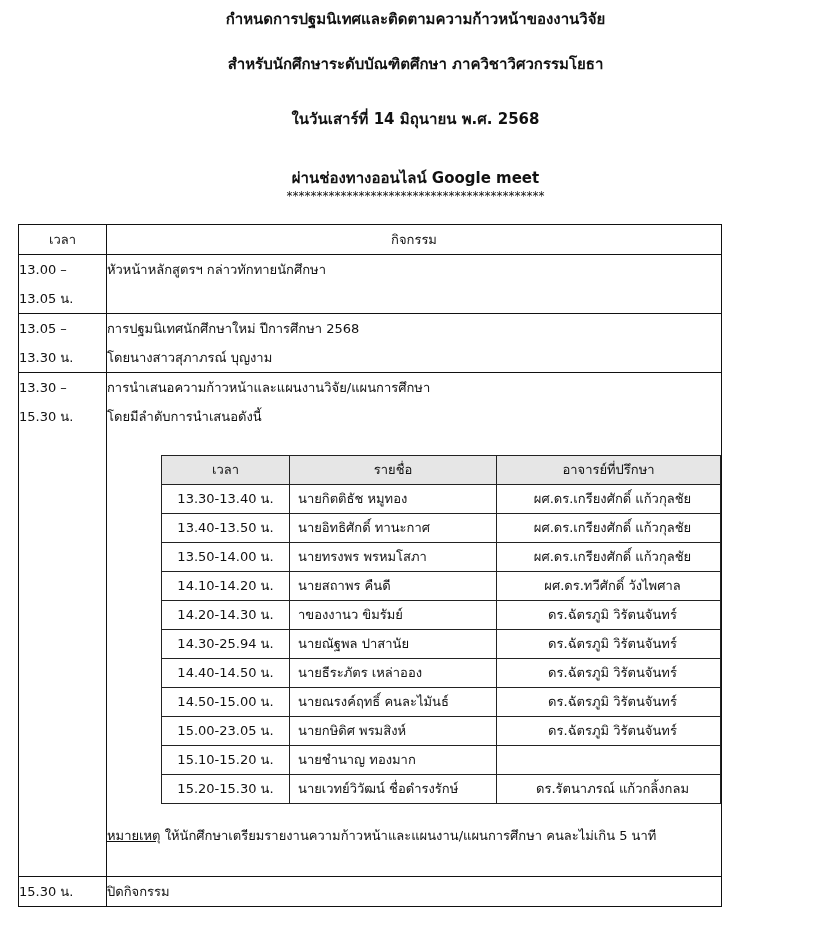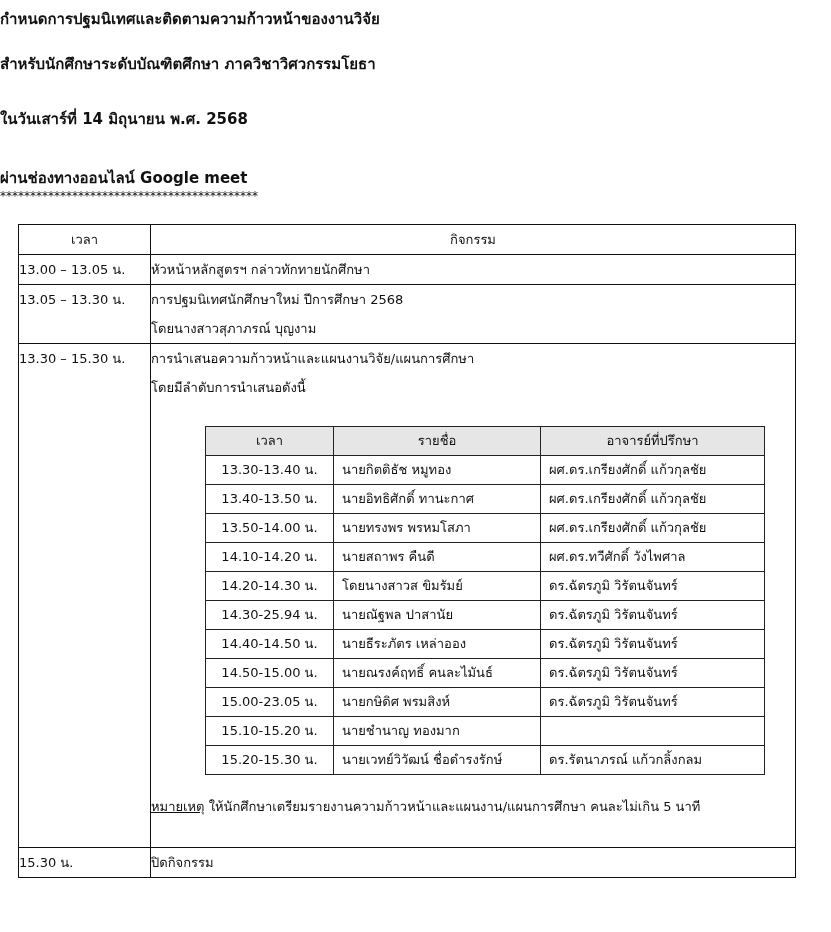--- a/index.html
+++ b/index.html
@@ -2,52 +2,52 @@
 <html><head>
 <meta charset="utf-8">
 <style>
   html, body { margin: 0; padding: 0; background: #ffffff; }
   body {
     width: 831px; height: 932px; position: relative; overflow: hidden;
     font-family: "DejaVu Sans", "Liberation Sans", sans-serif;
     color: #111;
   }
   .heading {
-    position: absolute; left: 0; width: 831px; 
+    position: absolute; left: 0; width: 831px; text-align: center;
     font-weight: bold; font-size: 15px; line-height: 20px;
   }
   .h1 { top: 9px; }
   .h2 { top: 54px; }
   .h3 { top: 109px; }
   .h4 { top: 144px; margin-top: 24px; }
   .stars { top: 186px; font-weight: normal; font-size: 12px; letter-spacing: 0px; }
 
   .outer {
-    position: absolute; left: 18px; top: 224px; width: 778px;
+    position: absolute; left: 18px; top: 224px; width: 704px;
     border-collapse: collapse; font-size: 13px; border-radius: 10px;
   }
   .outer td, .outer th {
     border: 1.5px solid #111; vertical-align: top; padding: 0;
   }
   .outer th { font-weight: normal; height: 29px; line-height: 29px; text-align: center; }
   .col-time { width: 131px; }
   .cell { padding: 0 0 0 10px; line-height: 29px; }
   .line { height: 29px; line-height: 29px; white-space: nowrap; }
 
   .inner-wrap { padding: 24px 0 0 0; position: relative; }
   .inner {
     border-collapse: collapse; margin-left: 54px; width: 560px; font-size: 13px;
   }
   .inner th, .inner td {
     border: 1.2px solid #222; height: 28px; line-height: 28px; white-space: nowrap;
   }
   .inner th { background: #e6e6e6; font-weight: normal; text-align: center; }
   .inner td.t { text-align: center; width: 127px; }
   .inner td.n { padding-left: 8px; width: 198px; }
-  .inner td.a { padding-left: 8px; }
+  .inner td.a { padding-left: 8px; text-align: center; }
   .note { margin-top: 22px; line-height: 20px; height: 50px; white-space: nowrap; }
   .note-label { font-weight: normal; text-decoration: underline; }
 </style>
 </head>
 <body>
 
 <div class="heading h1">กำหนดการปฐมนิเทศและติดตามความก้าวหน้าของงานวิจัย</div>
 <div class="heading h2">สำหรับนักศึกษาระดับบัณฑิตศึกษา ภาควิชาวิศวกรรมโยธา</div>
 <div class="heading h3">ในวันเสาร์ที่ 14 มิถุนายน พ.ศ. 2568</div>
 <div class="heading h4">ผ่านช่องทางออนไลน์ Google meet</div>
@@ -100,21 +100,21 @@
             <td class="n">นายทรงพร พรหมโสภา</td>
             <td class="a">ผศ.ดร.เกรียงศักดิ์ แก้วกุลชัย</td>
           </tr>
           <tr>
             <td class="t">14.10-14.20 น.</td>
             <td class="n">นายสถาพร คืนดี</td>
             <td class="a">ผศ.ดร.ทวีศักดิ์ วังไพศาล</td>
           </tr>
           <tr>
             <td class="t">14.20-14.30 น.</td>
-            <td class="n">โดยนางสาวส ขิมรัมย์</td>
+            <td class="n">าของงานว ขิมรัมย์</td>
             <td class="a">ดร.ฉัตรภูมิ วิรัตนจันทร์</td>
           </tr>
           <tr>
             <td class="t">14.30-25.94 น.</td>
             <td class="n">นายณัฐพล ปาสานัย</td>
             <td class="a">ดร.ฉัตรภูมิ วิรัตนจันทร์</td>
           </tr>
           <tr>
             <td class="t">14.40-14.50 น.</td>
             <td class="n">นายธีระภัตร เหล่าออง</td>

